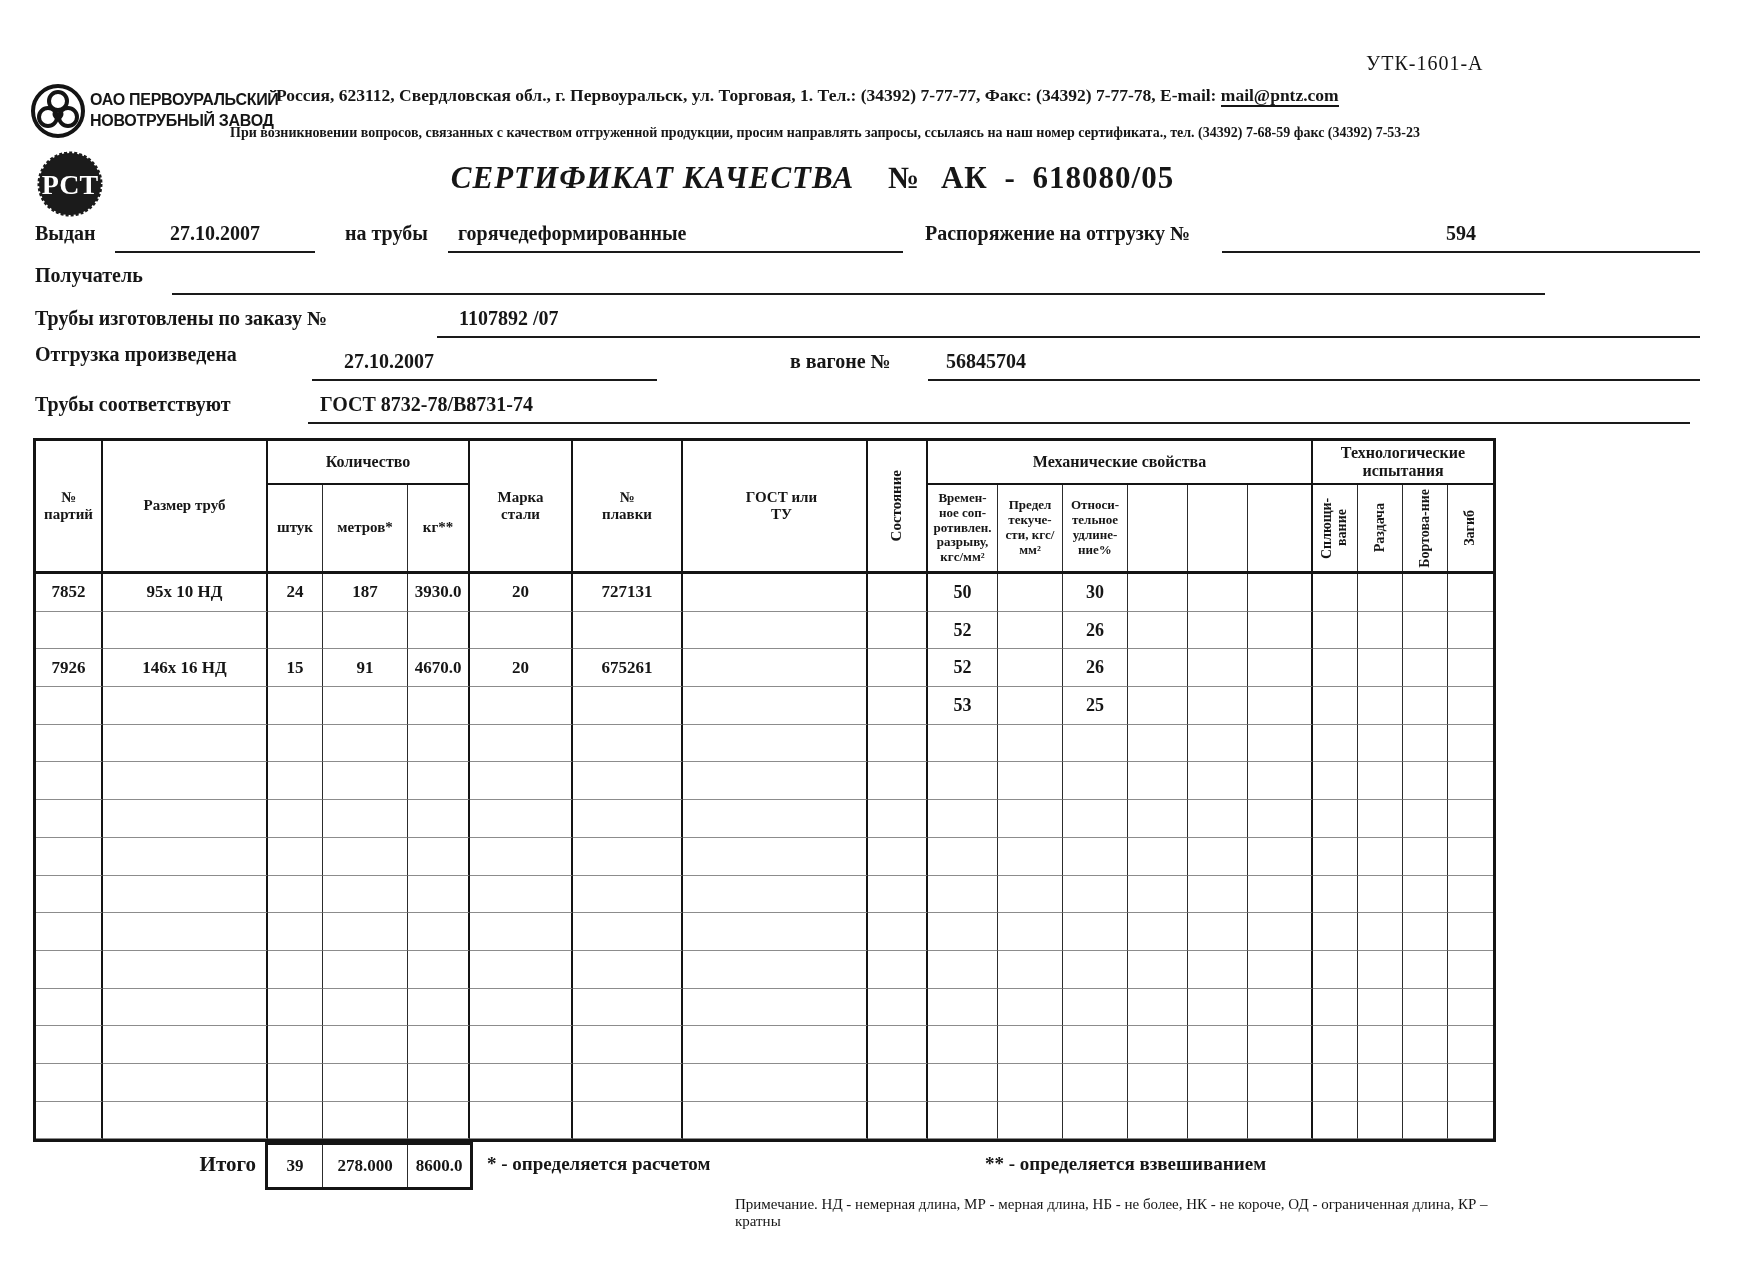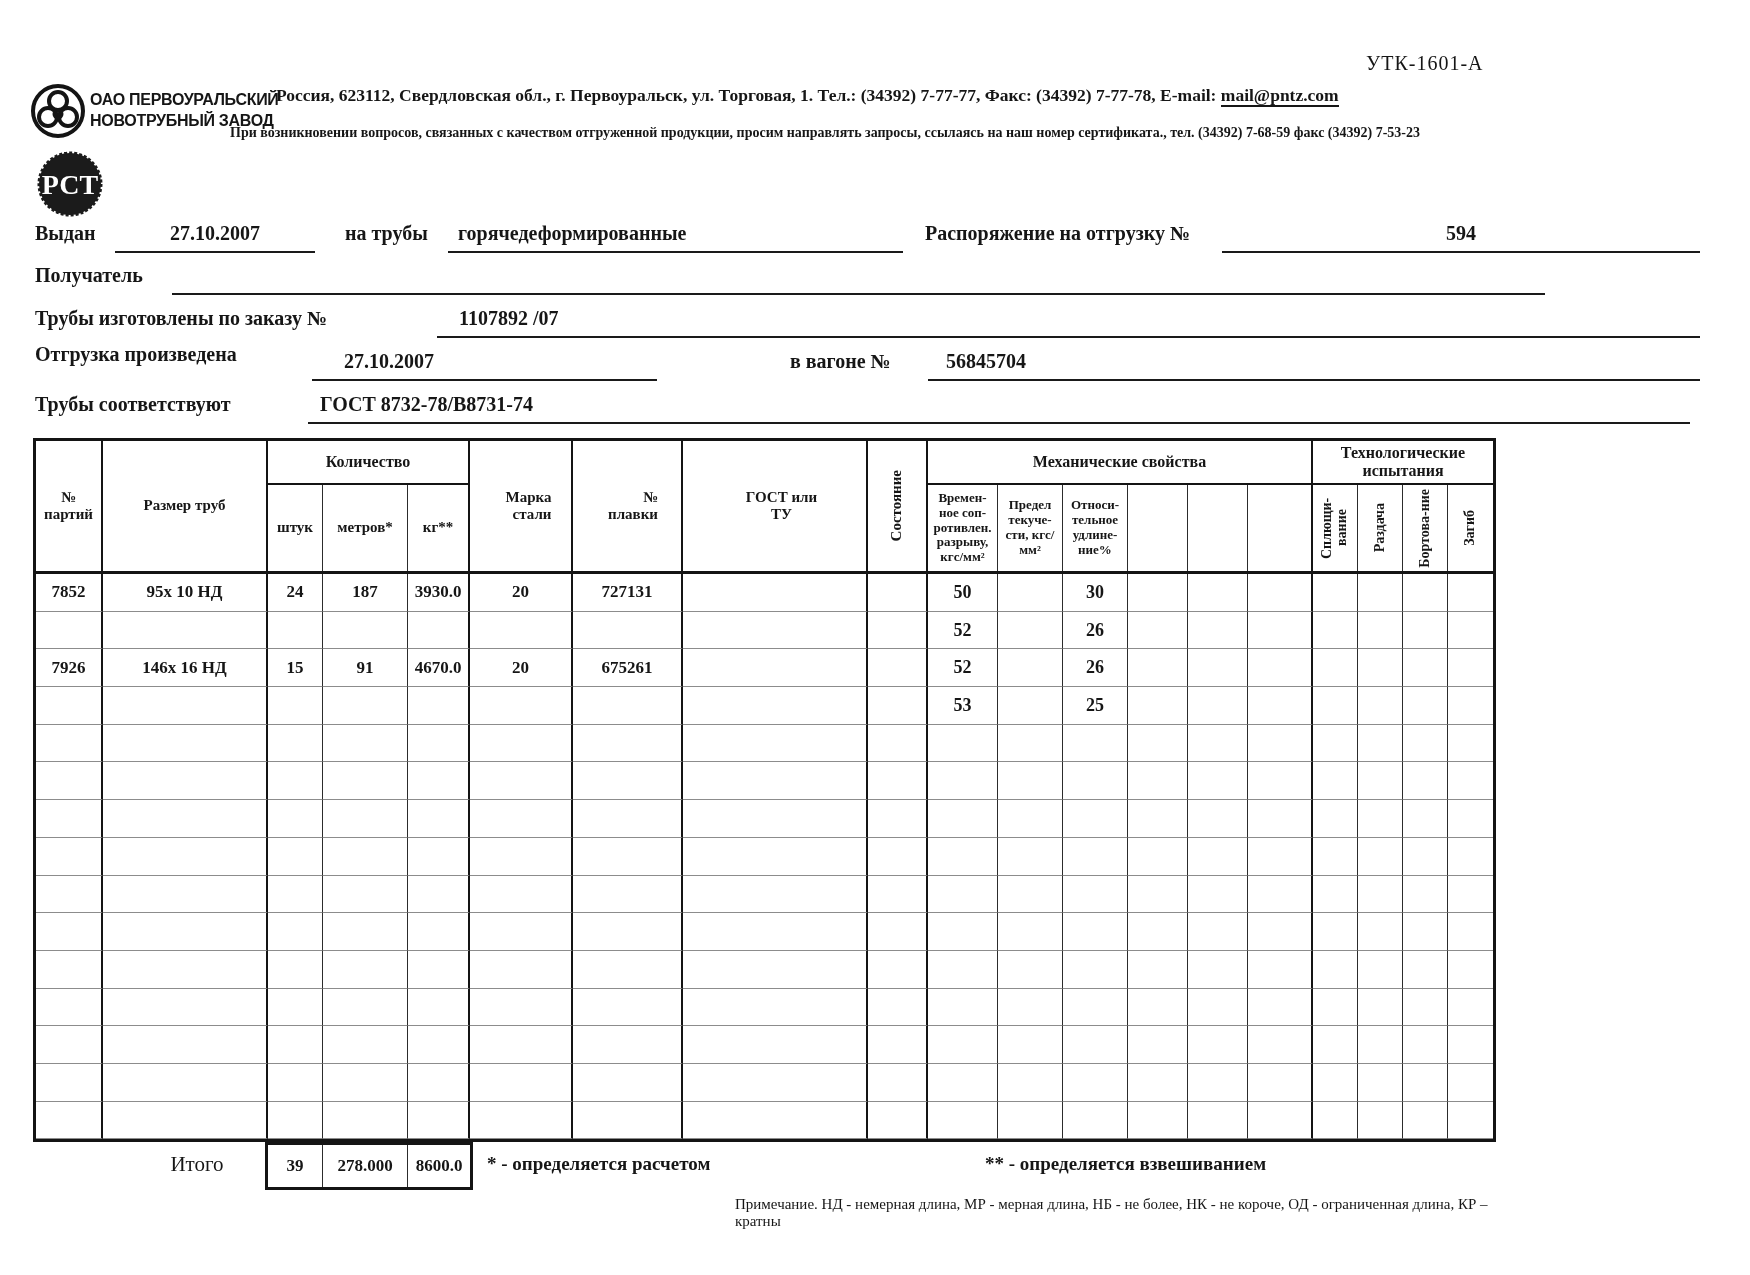--- a/index.html
+++ b/index.html
@@ -31,31 +31,31 @@
   .cert-table { position:absolute; left:33px; top:438px; width:1463px; border:3px solid #141414; background:#fff;
                 --cols:67px 165px 55px 85px 62px 103px 110px 185px 60px 70px 65px 65px 60px 60px 65px 45px 45px 45px 45px; }
   .thead { display:grid; grid-template-columns:var(--cols); grid-template-rows:44px 86px; border-bottom:3px solid #141414; }
   .hc { border-right:1px solid #2c2c2c; display:flex; align-items:center; justify-content:center;
         text-align:center; padding:2px; font-size:15px; font-weight:600; line-height:1.15; }
   .hc.rspan { grid-row:1/3; }
   .hc.grp { border-bottom:2px solid #141414; font-size:16px; }
   .hc.thick { border-right:2.5px solid #141414; }
   .hc.noright { border-right:none; }
   .small { font-size:13px; }
-  .nw50 { max-width:52px; } .nw60 { max-width:62px;text-align:right; } .nw70 { max-width:80px; }
+  .nw50 { max-width:52px; } .nw60 { max-width:62px; } .nw70 { max-width:80px; }
   .vtext { writing-mode:vertical-rl; transform:rotate(180deg); font-size:14px; line-height:1.05; max-height:80px; }
   .vbig { font-size:15px; }
   .tbody .trow { display:grid; grid-template-columns:var(--cols); height:37.7px; }
   .tcell { border-right:1px solid #2c2c2c; border-bottom:1px solid #8c8c8c; display:flex; align-items:center;
            justify-content:center; font-size:17px; font-weight:600; overflow:hidden; }
   .tcell.thick { border-right:2.5px solid #141414; }
   .tcell.noright { border-right:none; }
   .tcell.mval { font-size:18px; font-weight:bold; }
   
-  .totals-label { position:absolute; left:138px; top:1152px; width:118px; text-align:center; font-size:21px; font-weight:normal; }
+  .totals-label { position:absolute; left:138px; top:1152px; width:118px; text-align:right; font-size:21px; font-weight:bold; }
   .totals-box { position:absolute; left:265px; top:1142px; width:208px; height:48px; border:3px solid #141414; display:flex; }
   .tot-cell { display:flex; align-items:center; justify-content:center; font-size:17px; font-weight:600; border-right:1px solid #2c2c2c; }
   .tot-cell:last-child { border-right:none; }
   .tot-pieces { width:55px; } .tot-meters { width:85px; } .tot-kg { width:62px; }
   .fn-star { position:absolute; left:487px; top:1153px; font-size:19px; font-weight:bold; }
   .fn-dstar { position:absolute; left:985px; top:1153px; font-size:19px; font-weight:bold; }
   .fn-note { position:absolute; left:735px; top:1196px; width:770px; font-size:15px; font-weight:500; }
 </style>
 </head>
 <body>
@@ -83,20 +83,25 @@
       <span class="email">mail@pntz.com</span>
     </div>
     <div class="addr2">При возникновении вопросов, связанных с качеством отгруженной продукции, просим направлять запросы, ссылаясь на наш номер сертификата., тел. (34392) 7-68-59 факс (34392) 7-53-23</div>
   </div>
 
   <svg class="rst-mark" width="72" height="76" viewBox="0 0 72 76">
     <circle cx="36" cy="38" r="31" fill="#1b1b1b" stroke="#1b1b1b" stroke-width="3" stroke-dasharray="3 2"></circle>
     <text x="36" y="48" text-anchor="middle" font-family="Liberation Serif, serif" font-size="28" font-weight="bold" fill="#ffffff">РСТ</text>
   </svg>
 
+  <div class="title">
+    <span class="t-main">СЕРТИФИКАТ КАЧЕСТВА</span>
+    <span class="t-no">№</span>
+    <span class="t-num">АК - 618080/05</span>
+  </div>
 
   <div class="flabel" style="left:35px; top:222px;">Выдан</div>
   <div class="fvalue center" style="left:115px; top:222px; width:200px;">27.10.2007</div>
   <div class="flabel" style="left:345px; top:222px;">на трубы</div>
   <div class="fvalue" style="left:448px; top:222px; width:455px;">горячедеформированные</div>
   <div class="flabel" style="left:925px; top:222px;">Распоряжение на отгрузку №</div>
   <div class="fvalue center" style="left:1222px; top:222px; width:478px;">594</div>
 
   <div class="flabel" style="left:35px; top:264px;">Получатель</div>
   <div class="fvalue" style="left:172px; top:264px; width:1373px;"></div>

